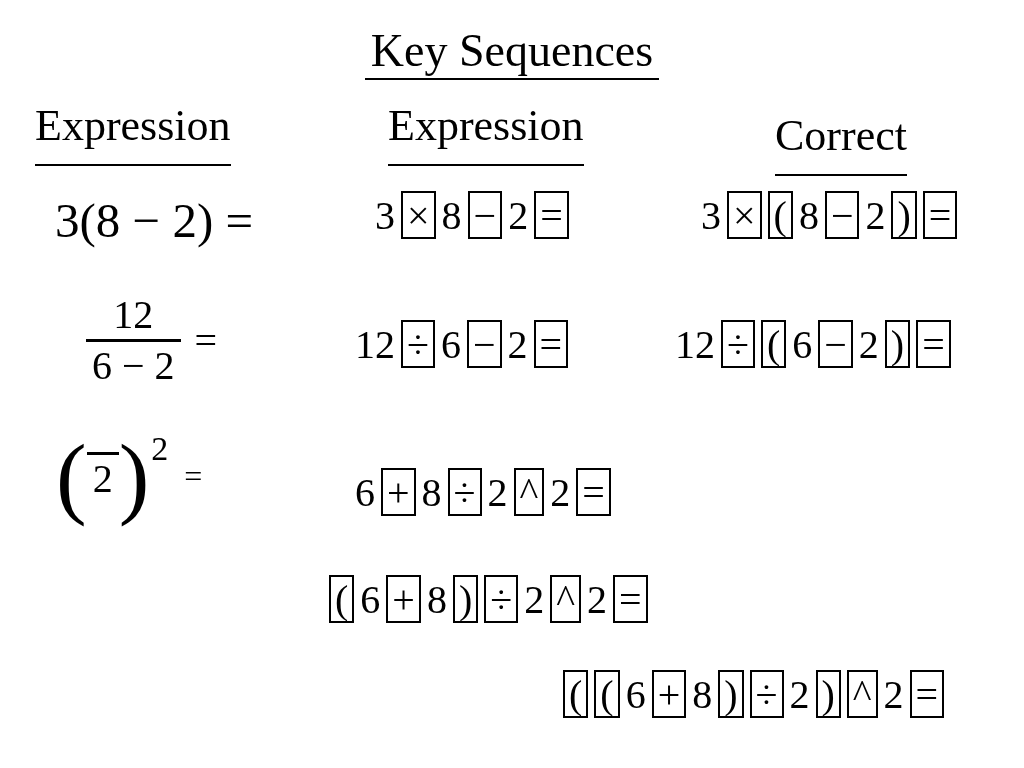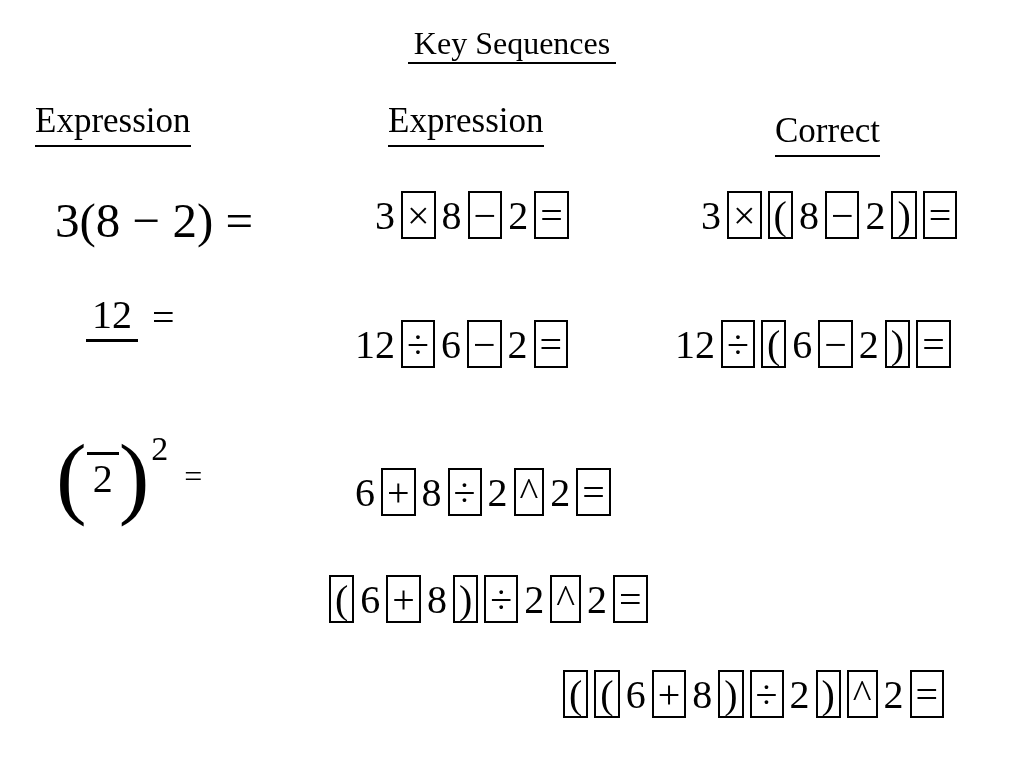--- a/index.html
+++ b/index.html
@@ -9,32 +9,32 @@
     background: #ffffff;
     color: #000000;
     font-family: "Liberation Serif", "DejaVu Serif", serif;
     position: relative;
     overflow: hidden;
   }
   .abs { position: absolute; }
 
   .title-wrap { left: 0; top: 26px; width: 1024px; text-align: center; }
   .title {
-    font-size: 32px;
+    font-size: 46px;
     display: inline-block;
     border-bottom: 2px solid #000;
     padding: 0 6px 1px 6px;
     line-height: 1.1;
     text-align: center;
   }
 
   .col-header {
-    font-size: 35px;
+    font-size: 44px;
     border-bottom: 2px solid #000;
-    padding-bottom: 4px;
+    padding-bottom: 14px;
     line-height: 1.1;
   }
 
   .expr { font-size: 49px; }
 
   .seq {
     display: flex;
     align-items: center;
     font-size: 40px;
     white-space: nowrap;
@@ -118,20 +118,21 @@
     <span class="key">−</span>
     <span class="num">2</span>
     <span class="key">)</span>
     <span class="key">=</span>
   </div>
 
 <div class="abs expr-row" style="left:86px; top:292px">
   <span class="fraction">
     <span class="numerator">12</span>
     <span class="frac-bar"></span>
+    <span class="denominator">6 − 2</span>
   </span>
   <span class="eq-suffix">=</span>
 </div>
 <div class="abs seq" style="left:352px; top:320px">
     <span class="num">12</span>
     <span class="key">÷</span>
     <span class="num">6</span>
     <span class="key">−</span>
     <span class="num">2</span>
     <span class="key">=</span>

